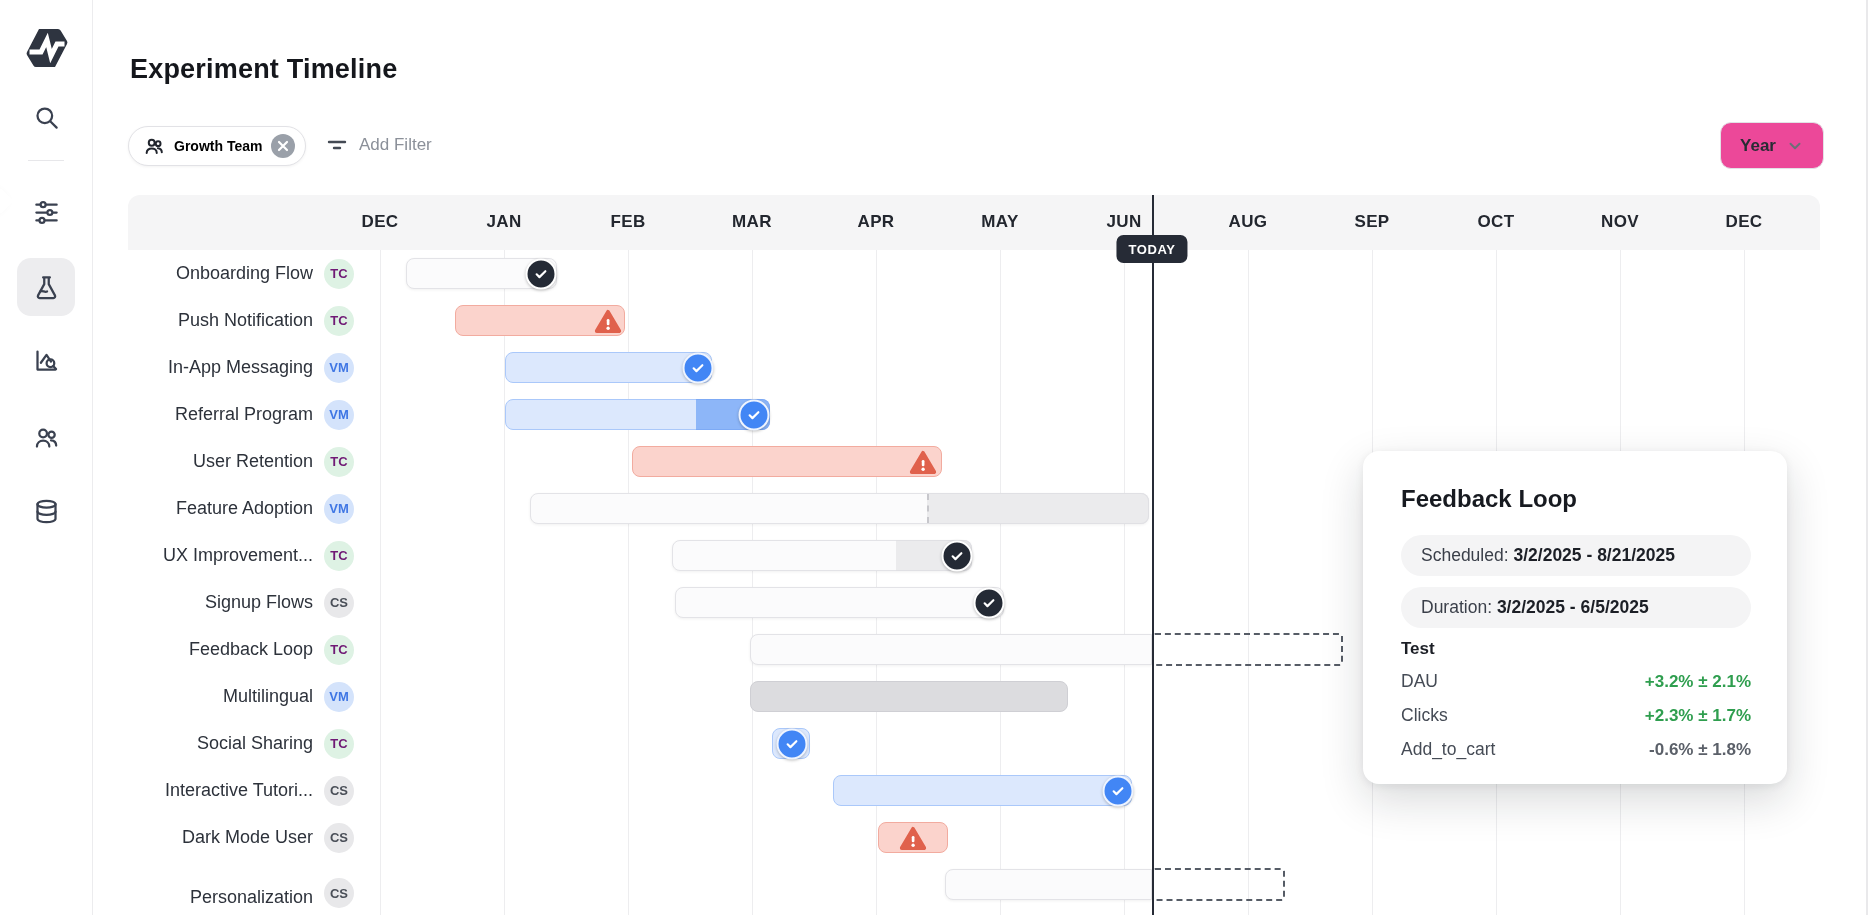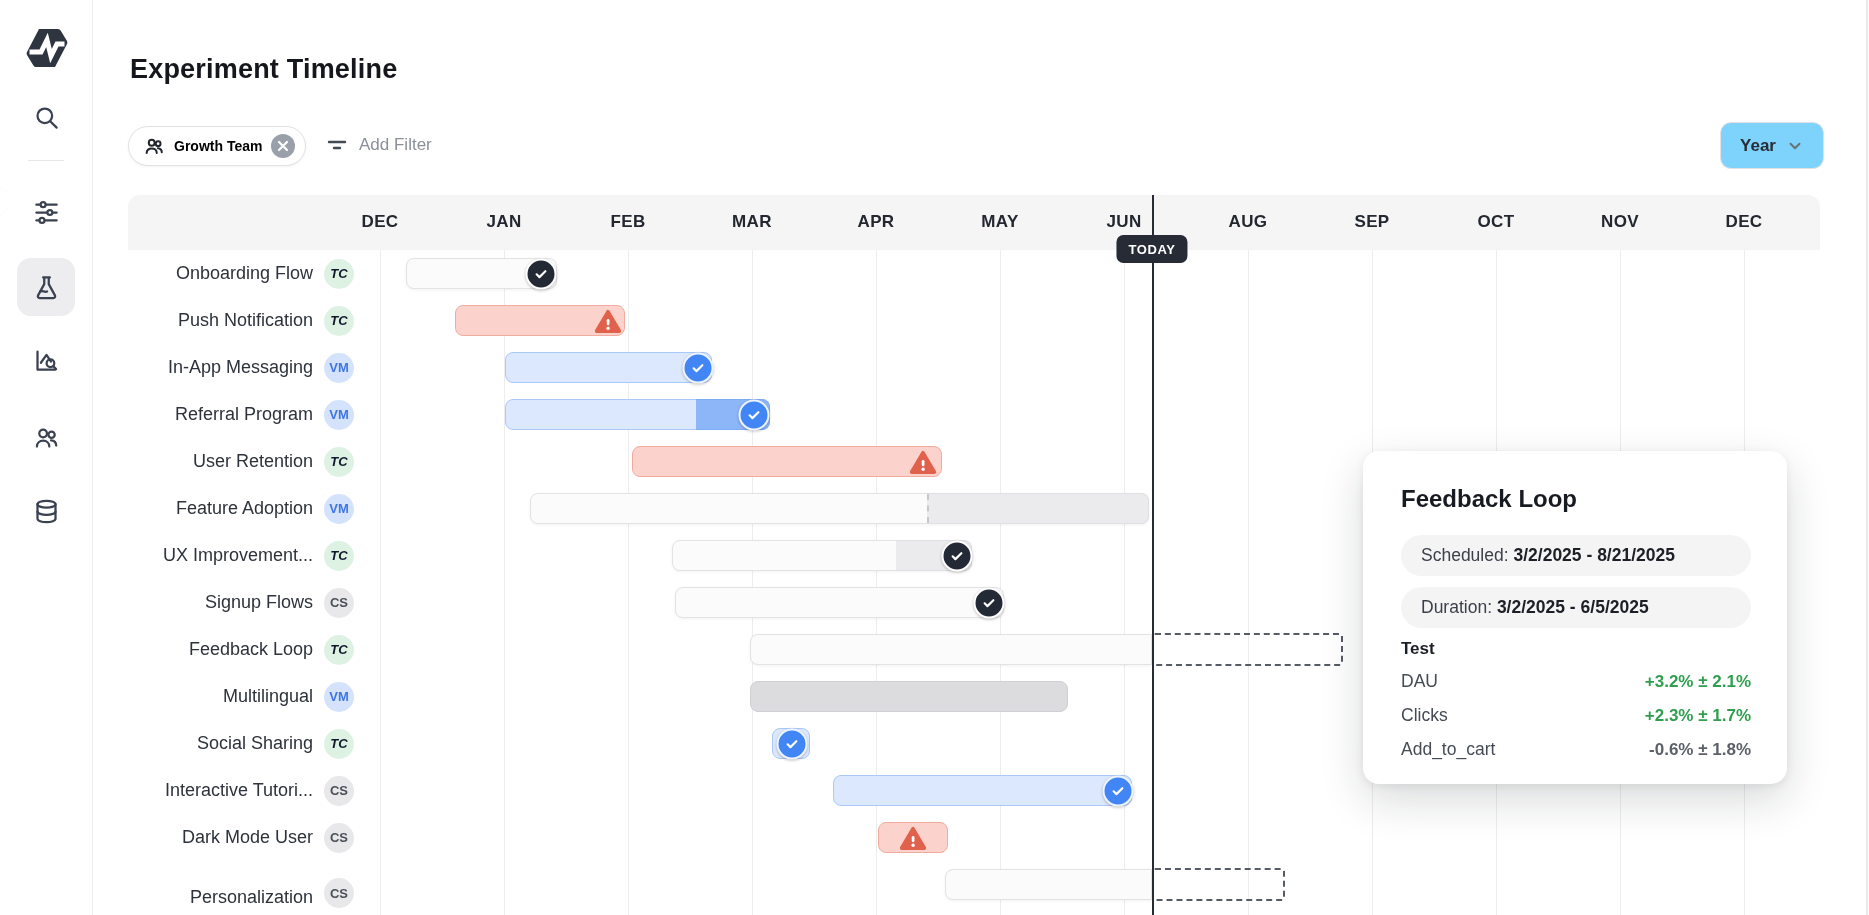--- a/index.html
+++ b/index.html
@@ -16,36 +16,36 @@
 
   
   .page-title{position:absolute;left:130px;top:36px;font-size:27px;font-weight:700;color:#15171c;letter-spacing:.2px;}
   .chip{position:absolute;left:128px;top:126px;height:38px;display:flex;align-items:center;gap:9px;
         padding:0 10px 0 14px;background:#fff;border:1px solid #e2e2e6;border-radius:999px;
         box-shadow:0 1px 3px rgba(0,0,0,.05);cursor:pointer;}
   .chip-label{font-size:14px;font-weight:700;color:#000000;}
   .chip-close{width:24px;height:24px;border-radius:50%;background:#9aa0a9;display:flex;align-items:center;justify-content:center;cursor:pointer;border:none;}
   .addfilter{position:absolute;left:325px;top:126px;height:38px;display:flex;align-items:center;gap:10px;cursor:pointer;}
   .addfilter-label{font-size:17px;font-weight:500;color:#8b9099;}
-  .year-btn{position:absolute;left:1720px;top:122px;width:102px;height:45px;background:#7dd3fc;border:1px solid #e2e2e6;
+  .year-btn{position:absolute;left:1720px;top:122px;width:102px;height:45px;background:#ec4899;border:1px solid #e2e2e6;
         border-radius:11px;display:flex;align-items:center;justify-content:center;gap:10px;cursor:pointer;}
   .year-label{font-size:17px;font-weight:700;color:#282c34;}
 
   
   .tl-header{position:absolute;left:128px;top:195px;width:1692px;height:55px;background:#f5f5f6;border-radius:12px 12px 0 0;}
   .tl-month{position:absolute;top:212px;transform:translateX(-50%);font-size:17px;font-weight:700;color:#23272f;letter-spacing:.4px;}
   .tl-grid{position:absolute;top:250px;bottom:0;width:1px;background:#ededef;}
   .today-line{position:absolute;top:195px;bottom:0;width:2px;background:#262b36;z-index:5;}
   .today-badge{position:absolute;top:235px;height:28px;padding:0 12px;background:#262b36;color:#fff;border-radius:7px;
         font-size:13px;font-weight:700;letter-spacing:.6px;display:flex;align-items:center;transform:translateX(-50%);z-index:6;}
 
   .row-label-cell{position:absolute;left:92px;width:262px;height:47px;display:flex;align-items:center;justify-content:flex-end;gap:11px;}
   .row-label{font-size:18px;color:#2d323b;white-space:nowrap;}
   .row-badge{width:30px;height:30px;border-radius:50%;display:flex;align-items:center;justify-content:center;font-size:13px;font-weight:700;flex:0 0 auto;}
-  .badge-tc{background:#def2e4;color:#0f172a;font-style:italic;}
+  .badge-tc{background:#def2e4;color:#701a75;}
   .badge-vm{background:#d4e3fb;color:#3f76e4;}
   .badge-cs{background:#e8e8ea;color:#4a4f58;}
 
   .bar{position:absolute;height:31px;border-radius:8px;box-sizing:border-box;cursor:pointer;z-index:3;}
   .bar-light{background:#fbfbfc;border:1px solid #e3e3e7;box-shadow:0 1px 3px rgba(0,0,0,.06);}
   .bar-red{background:#fbd3cc;border:1px solid #f2ab9f;}
   .bar-blue{background:#dce8fd;border:1px solid #aac8fa;}
   .bar-grayfill{background:#dcdcdf;border:1px solid #cfcfd4;}
   .bar-flat{border-top-right-radius:0;border-bottom-right-radius:0;}
   .seg{position:absolute;top:-1px;bottom:-1px;border-radius:0 8px 8px 0;}

